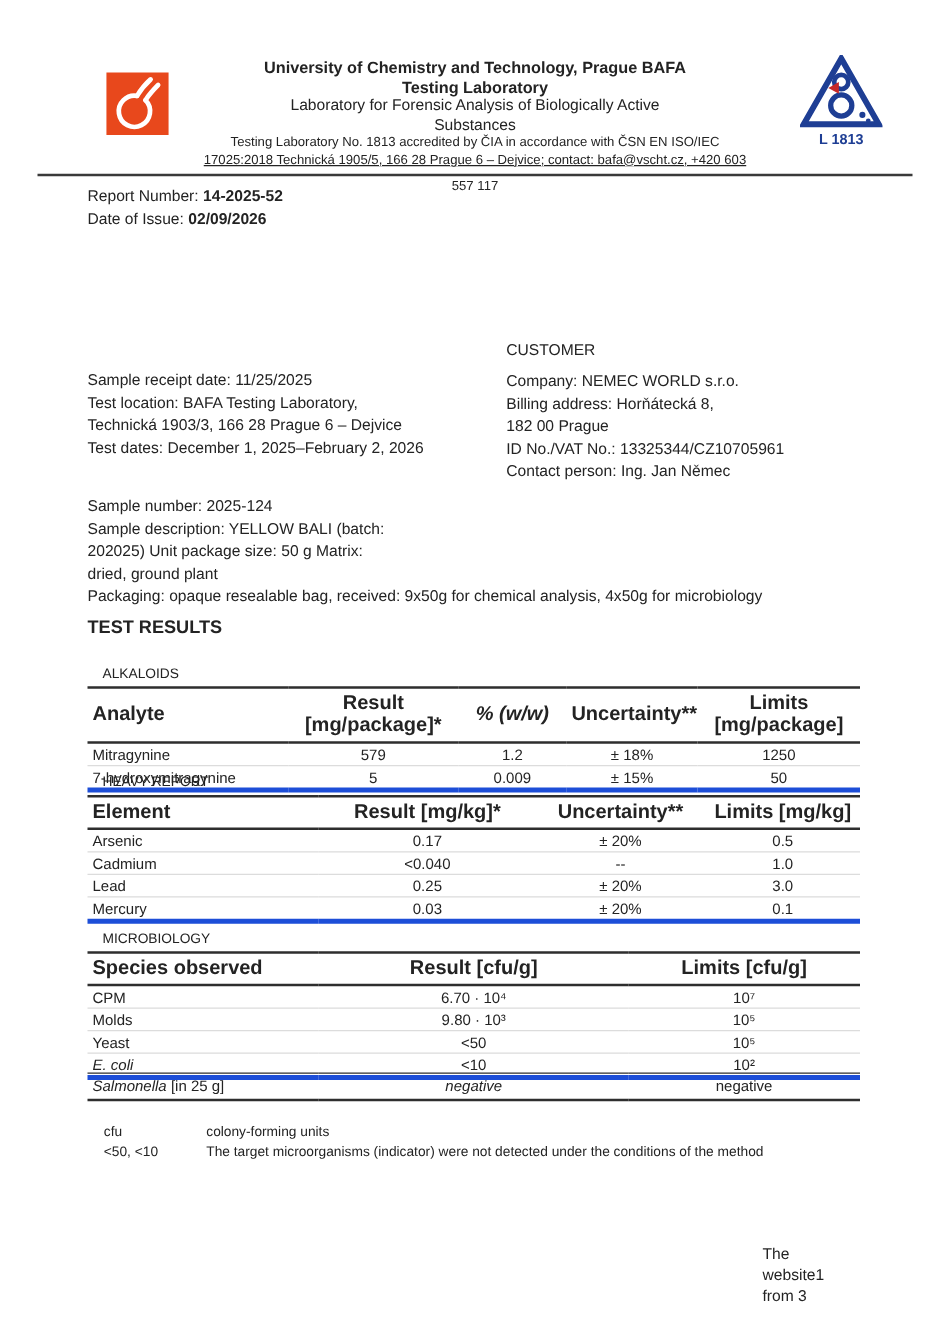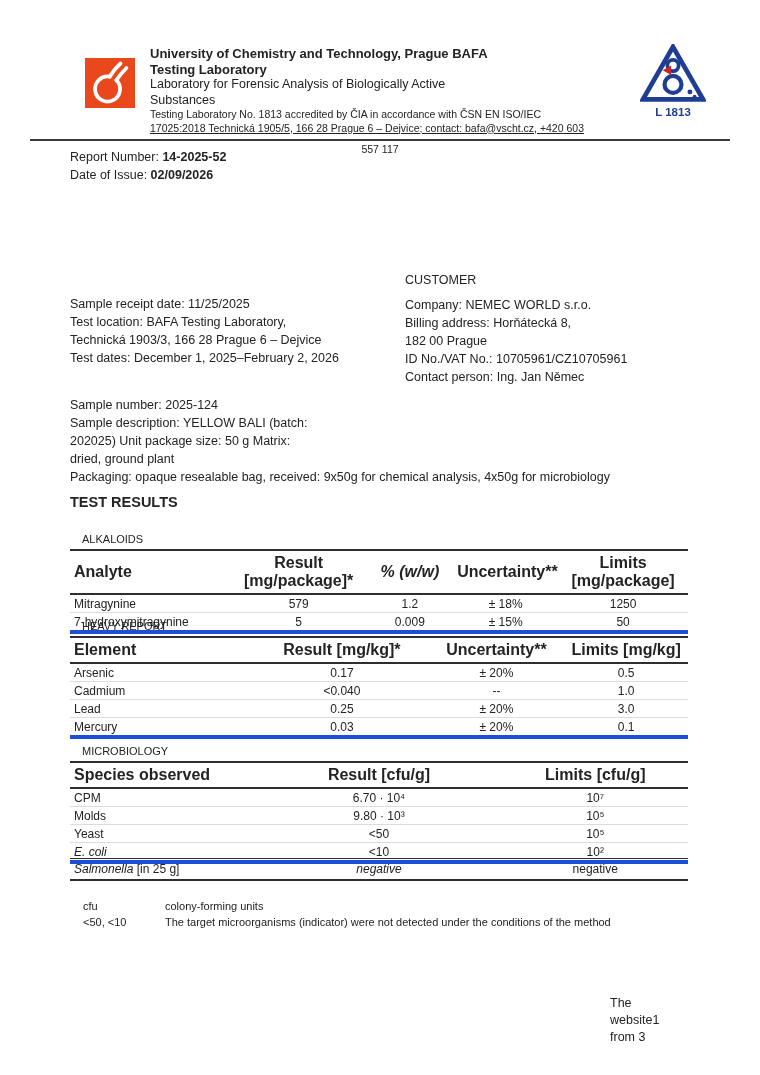--- a/index.html
+++ b/index.html
@@ -6,21 +6,21 @@
   .page{
     position:relative;width:760px;height:1075px;background:#fff;
     font-family:"Liberation Sans", sans-serif;color:#232323;overflow:hidden;
   }
   .abs{position:absolute;}
   .b{font-weight:bold;}
   .it{font-style:italic;}
   
   .uct-logo{left:85px;top:50px;width:50px;height:66px;}
   .uct-logo svg{width:100%;height:100%;display:block;}
-  .hdr-center{left:150px;top:46px;width:460px;line-height:15.5px;}
+  .hdr-center{left:150px;top:46px;width:460px;text-align:center;line-height:15.5px;}
   .hdr-line-lg{font-size:13px;font-weight:bold;}
   .hdr-line-md{font-size:12.5px;}
   .hdr-line-sm{font-size:10.5px;line-height:13.5px;}
   .underlined{text-decoration:underline;}
   .cia-badge{left:633px;top:44px;width:80px;text-align:center;}
   .cia-badge svg{width:66px;height:62px;display:block;margin:0 auto;}
   .cia-label{font-size:11.5px;font-weight:bold;color:#1E3E94;margin-top:0px;}
   .head-rule{left:30px;top:139px;width:700px;height:2px;background:#3a3a3a;}
   .phone-cont{left:150px;top:143px;width:460px;text-align:center;font-size:10.5px;}
   .report-meta{left:70px;top:148px;font-size:12.5px;line-height:18px;}
@@ -110,21 +110,21 @@
     <div>Test location: BAFA Testing Laboratory,</div>
     <div>Technická 1903/3, 166 28 Prague 6 – Dejvice</div>
     <div>Test dates: December 1, 2025–February 2, 2026</div>
   </div>
 
   <div class="abs customer-col">
     <div class="customer-heading">CUSTOMER</div>
     <div>Company: NEMEC WORLD s.r.o.</div>
     <div>Billing address: Horňátecká 8,</div>
     <div>182 00 Prague</div>
-    <div>ID No./VAT No.: 10705961/CZ10705961</div>
+    <div>ID No./VAT No.: 13325344/CZ10705961</div>
     <div>Contact person: Ing. Jan Němec</div>
   </div>
 
   <div class="abs sample-desc">
     <div>Sample number: 2025-124</div>
     <div>Sample description: YELLOW BALI (batch:</div>
     <div>202025) Unit package size: 50 g Matrix:</div>
     <div>dried, ground plant</div>
     <div>Packaging: opaque resealable bag, received: 9x50g for chemical analysis, 4x50g for microbiology</div>
   </div>

